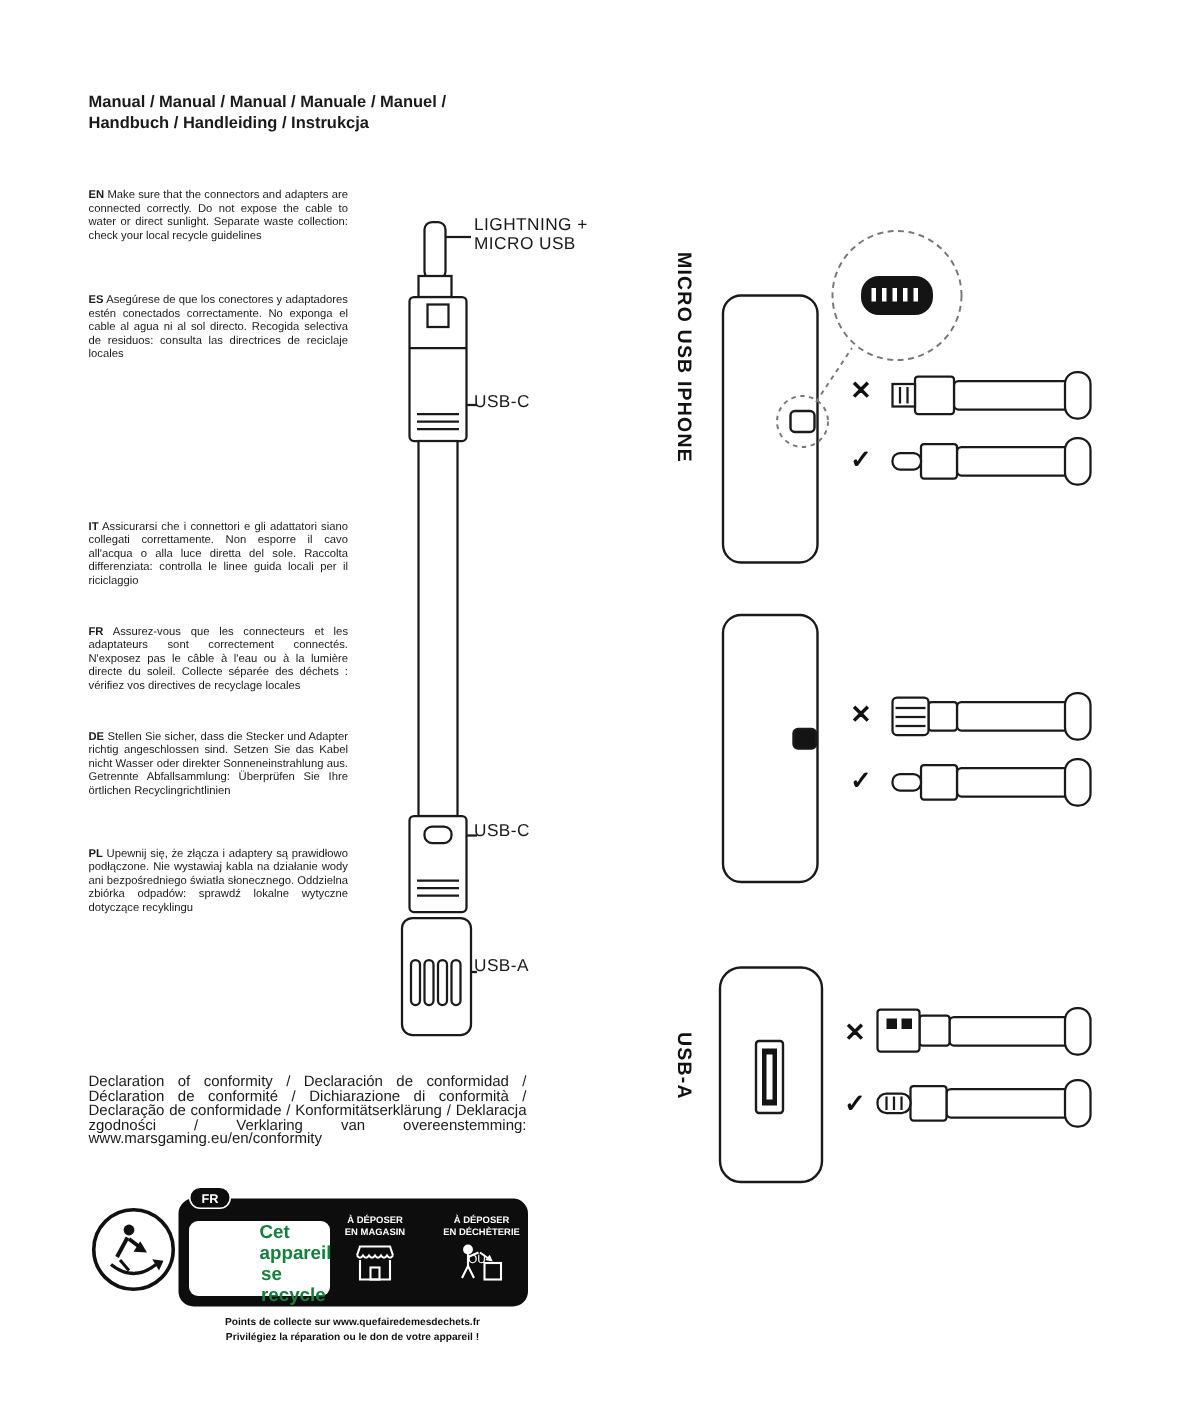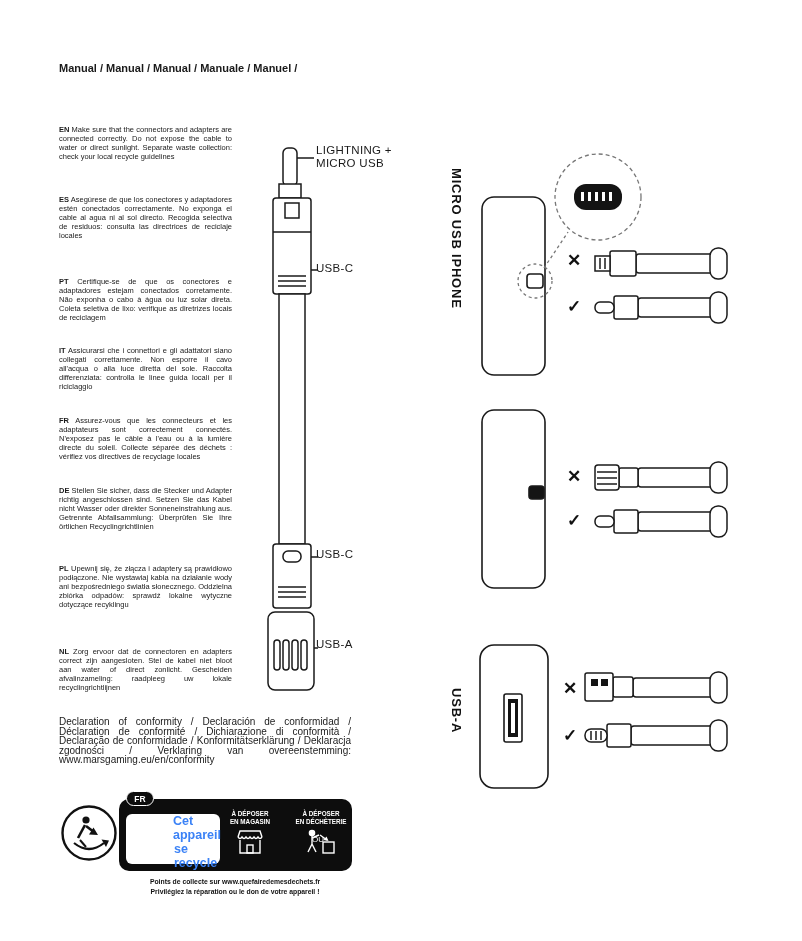--- a/index.html
+++ b/index.html
@@ -24,45 +24,44 @@
 
   .triman { position:absolute; left:60px; top:804px; }
 
   .badge { position:absolute; left:119px; top:799px; width:233px; height:72px;
            background:#0d0d0d; border-radius:10px; }
   .fr-pill { position:absolute; left:7px; top:-8px; width:28px; height:15px; background:#0d0d0d;
              border:1.5px solid #fff; border-radius:8px; color:#fff; font-size:8.5px; font-weight:700;
              display:flex; align-items:center; justify-content:center; }
   .recycle-box { position:absolute; left:7px; top:15px; width:94px; height:50px; background:#fff;
                  border-radius:6px; display:flex; flex-direction:column; align-items:center;
-                 justify-content:flex-start; font-weight:700; font-size:12.5px; line-height:14px; color:#3b82f6;padding-left:48px; }
+                 justify-content:flex-start; font-weight:700; font-size:12.5px; line-height:14px; color:#15803d;padding-left:48px; }
   .dep-col { position:absolute; top:11px; color:#fff; font-size:6.3px; font-weight:700;
              text-align:center; line-height:7.5px; }
   .dep-col svg { margin-top:3px; }
   .ou { position:absolute; left:158px; top:36px; color:#fff; font-size:8px; font-weight:400;margin-left:35px; }
   .footer-note { position:absolute; left:110px; top:877px; width:250px; text-align:center;
                  font-size:6.8px; font-weight:700; line-height:9.5px; color:#111; }
 </style>
 </head>
 <body>
 
 <div class="page">
 
   <div class="title">
     <div>Manual / Manual / Manual / Manuale / Manuel /</div>
+    <div>Handbuch / Handleiding / Instrukcja</div>
   </div>
 
   <p class="tblock" style="top:195px"><b>ES</b> <span>Asegúrese de que los conectores y adaptadores estén conectados correctamente. No exponga el cable al agua ni al sol directo. Recogida selectiva de residuos: consulta las directrices de reciclaje locales</span></p>
   <p class="tblock" style="top:125px"><b>EN</b> <span>Make sure that the connectors and adapters are connected correctly. Do not expose the cable to water or direct sunlight. Separate waste collection: check your local recycle guidelines</span></p>
-  <p class="tblock" style="top:277px"><b>PT</b> <span>Certifique-se de que os conectores e adaptadores estejam conectados corretamente. Não exponha o cabo à água ou luz solar direta. Coleta seletiva de lixo: verifique as diretrizes locais de reciclagem</span></p>
   <p class="tblock" style="top:346px"><b>IT</b> <span>Assicurarsi che i connettori e gli adattatori siano collegati correttamente. Non esporre il cavo all'acqua o alla luce diretta del sole. Raccolta differenziata: controlla le linee guida locali per il riciclaggio</span></p>
   <p class="tblock" style="top:486px"><b>DE</b> <span>Stellen Sie sicher, dass die Stecker und Adapter richtig angeschlossen sind. Setzen Sie das Kabel nicht Wasser oder direkter Sonneneinstrahlung aus. Getrennte Abfallsammlung: Überprüfen Sie Ihre örtlichen Recyclingrichtlinien</span></p>
   <p class="tblock" style="top:416px"><b>FR</b> <span>Assurez-vous que les connecteurs et les adaptateurs sont correctement connectés. N'exposez pas le câble à l'eau ou à la lumière directe du soleil. Collecte séparée des déchets : vérifiez vos directives de recyclage locales</span></p>
   <p class="tblock" style="top:564px"><b>PL</b> <span>Upewnij się, że złącza i adaptery są prawidłowo podłączone. Nie wystawiaj kabla na działanie wody ani bezpośredniego światła słonecznego. Oddzielna zbiórka odpadów: sprawdź lokalne wytyczne dotyczące recyklingu</span></p>
-  <p class="tblock" style="top:647px"><b>NL</b> <span>Zorg ervoor dat de connectoren en adapters correct zijn aangesloten. Stel de kabel niet bloot aan water of direct zonlicht. Gescheiden afvalinzameling: raadpleeg uw lokale recyclingrichtlijnen</span></p>
 
   <p class="decl">Declaration of conformity / Declaración de conformidad / Déclaration de conformité / Dichiarazione di conformità / Declaração de conformidade / Konformitätserklärung / Deklaracja zgodności / Verklaring van overeenstemming: www.marsgaming.eu/en/conformity</p>
 
   <svg class="fig" style="left:252px;top:140px" width="70" height="560" viewBox="0 0 70 560">
     <g fill="#fff" stroke="#1a1a1a" stroke-width="1.5">
       <line x1="45" y1="18" x2="62" y2="18"></line>
       <line x1="57" y1="130" x2="66" y2="130"></line>
       <line x1="57" y1="417" x2="66" y2="417"></line>
       <line x1="60" y1="508" x2="66" y2="508"></line>
       <rect x="31" y="8" width="14" height="38" rx="5"></rect>

